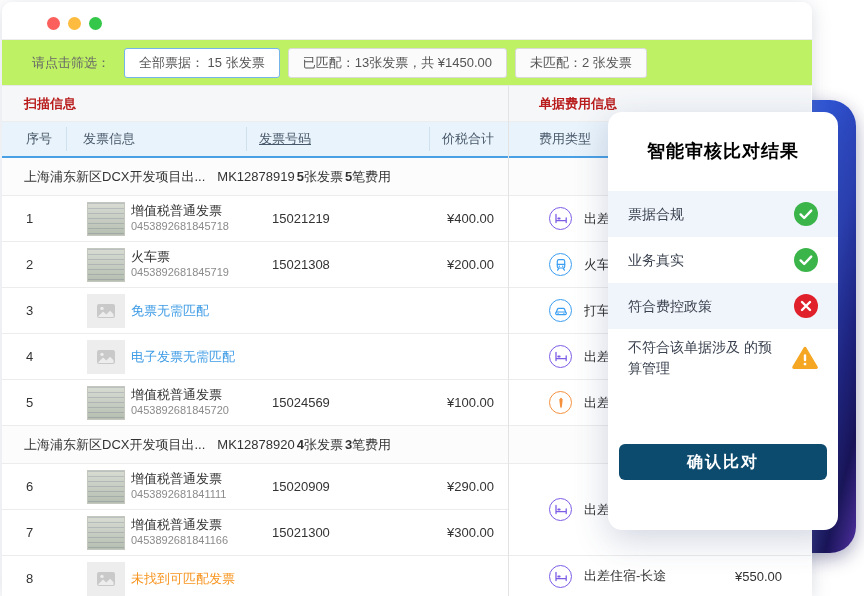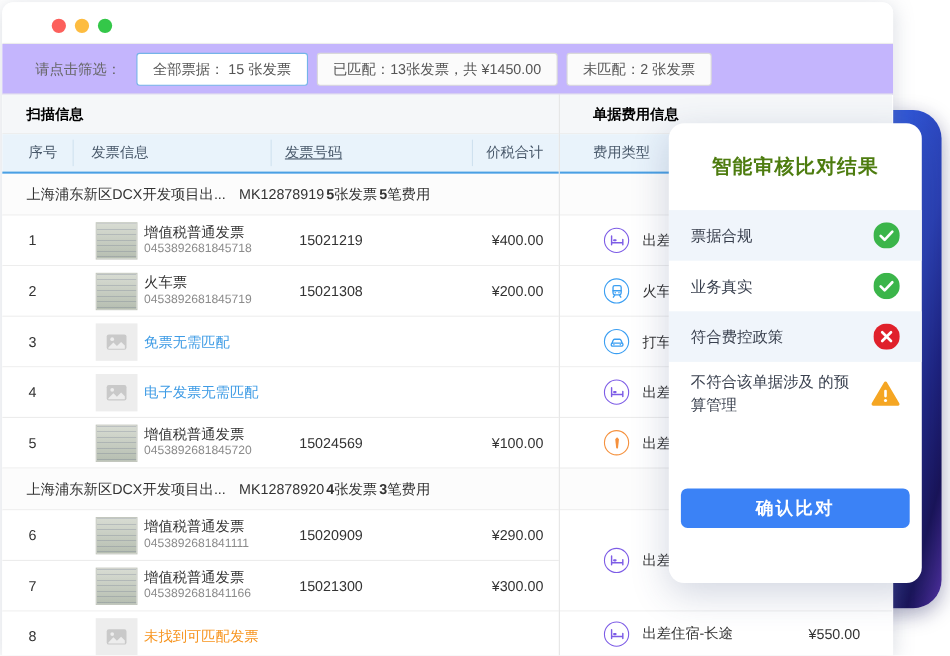--- a/index.html
+++ b/index.html
@@ -20,35 +20,35 @@
 
   
   .titlebar { height:38px; position:relative; border-bottom:1px solid #ececec; background:#fff; }
   .tl { position:absolute; top:15px; width:13px; height:13px; border-radius:50%; }
   .tl.red { left:45px; background:#fc605c; }
   .tl.yellow { left:66px; background:#fdbc40; }
   .tl.green { left:87px; background:#34c749; }
 
   
   .filterbar { height:46px; display:flex; align-items:center; border-bottom:1px solid #e8e8e8;
-    background:#c4b5fd; padding-left:30px; }
+    background:#bef264; padding-left:30px; }
   .filter-label { font-size:13px; color:#666; }
   .pill { font-size:13px; color:#555; padding:5px 14px; border-radius:3px; background:#fff;
     border:1px solid #d9d9d9; cursor:pointer; white-space:nowrap; }
   .pill.active { border:1px solid #74b4e8; margin-left:14px;text-align:center; }
   .pill.plain { background:#fbfbfb; }
   .pill + .pill { margin-left:8px; }
 
   
   .panels { display:flex; height:510px; }
   .panel-left { width:506px; }
   .panel-right { width:303px; border-left:1px solid #e3e3e3; position:relative; }
 
   .sec-head { height:36px; line-height:36px; background:#f5f7f9; border-bottom:1px solid #ededed;
-    font-size:13px; font-weight:bold; color:#000000; padding-left:22px; }
+    font-size:13px; font-weight:bold; color:#b91c1c; padding-left:22px; }
   .panel-right .sec-head { padding-left:30px; }
 
   .col-head { height:36px; display:flex; align-items:center; background:#e9f3fb;
     border-bottom:2px solid #4aa0e4; font-size:13px; color:#48586a; }
   .ch { height:24px; line-height:24px; }
   .ch1 { width:65px; padding-left:24px; border-right:1px solid #cfe1ef; }
   .ch2 { width:180px; padding-left:16px; border-right:1px solid #cfe1ef; }
   .ch3 { width:183px; padding-left:12px; border-right:1px solid #cfe1ef;text-decoration:underline; }
   .ch4 { flex:1; text-align:right; padding-right:14px; border:none; }
   .panel-right .col-head { border-bottom:2px solid #4aa0e4; }
@@ -90,30 +90,30 @@
   .icon-ring { width:23px; height:23px; border:1.4px solid currentColor; border-radius:50%;
     display:inline-flex; align-items:center; justify-content:center; flex:none; }
   .purple { color:#7d5ce6; } .blue { color:#3a9ef2; } .orangeic { color:#f5913d; }
   .e-label { margin-left:12px; font-size:13px; color:#333; }
   .e-amt { position:absolute; right:29px; font-size:13px; color:#333; }
 
   
   #modal { position:absolute; left:608px; top:112px; width:230px; height:418px; z-index:20;
     background:#fff; border-radius:14px; box-shadow:0 10px 34px rgba(50,70,120,.22); overflow:hidden; }
   .m-title { margin-top:27px; text-align:center; font-size:18px; font-weight:bold;
-    color:#4d7c0f; letter-spacing:1px; }
+    color:#000000; letter-spacing:1px; }
   .m-list { margin-top:28px; }
   .m-item { min-height:46px; display:flex; align-items:center; justify-content:space-between;
     padding:0 20px; }
   .m-item.alt { background:#f0f5fb;gap:45px; }
   .m-item .m-label { font-size:14px; color:#3a414f; line-height:21px; max-width:150px; }
   .m-icon { flex:none; display:flex; }
   .m-item.warnrow { padding-top:8px; padding-bottom:8px; }
   .confirm-btn { position:absolute; left:11px; bottom:50px; width:208px; height:36px;
-    background:#3b82f6; border:none; border-radius:6px; color:#fff; font-size:16px;
+    background:#0c4a6e; border:none; border-radius:6px; color:#fff; font-size:16px;
     font-weight:bold; letter-spacing:2px; cursor:pointer;
     font-family:"Liberation Sans","DejaVu Sans",sans-serif; }
 </style>
 </head>
 <body>
 
 <div id="stage">
 
   <div id="blue-card"></div>
 

